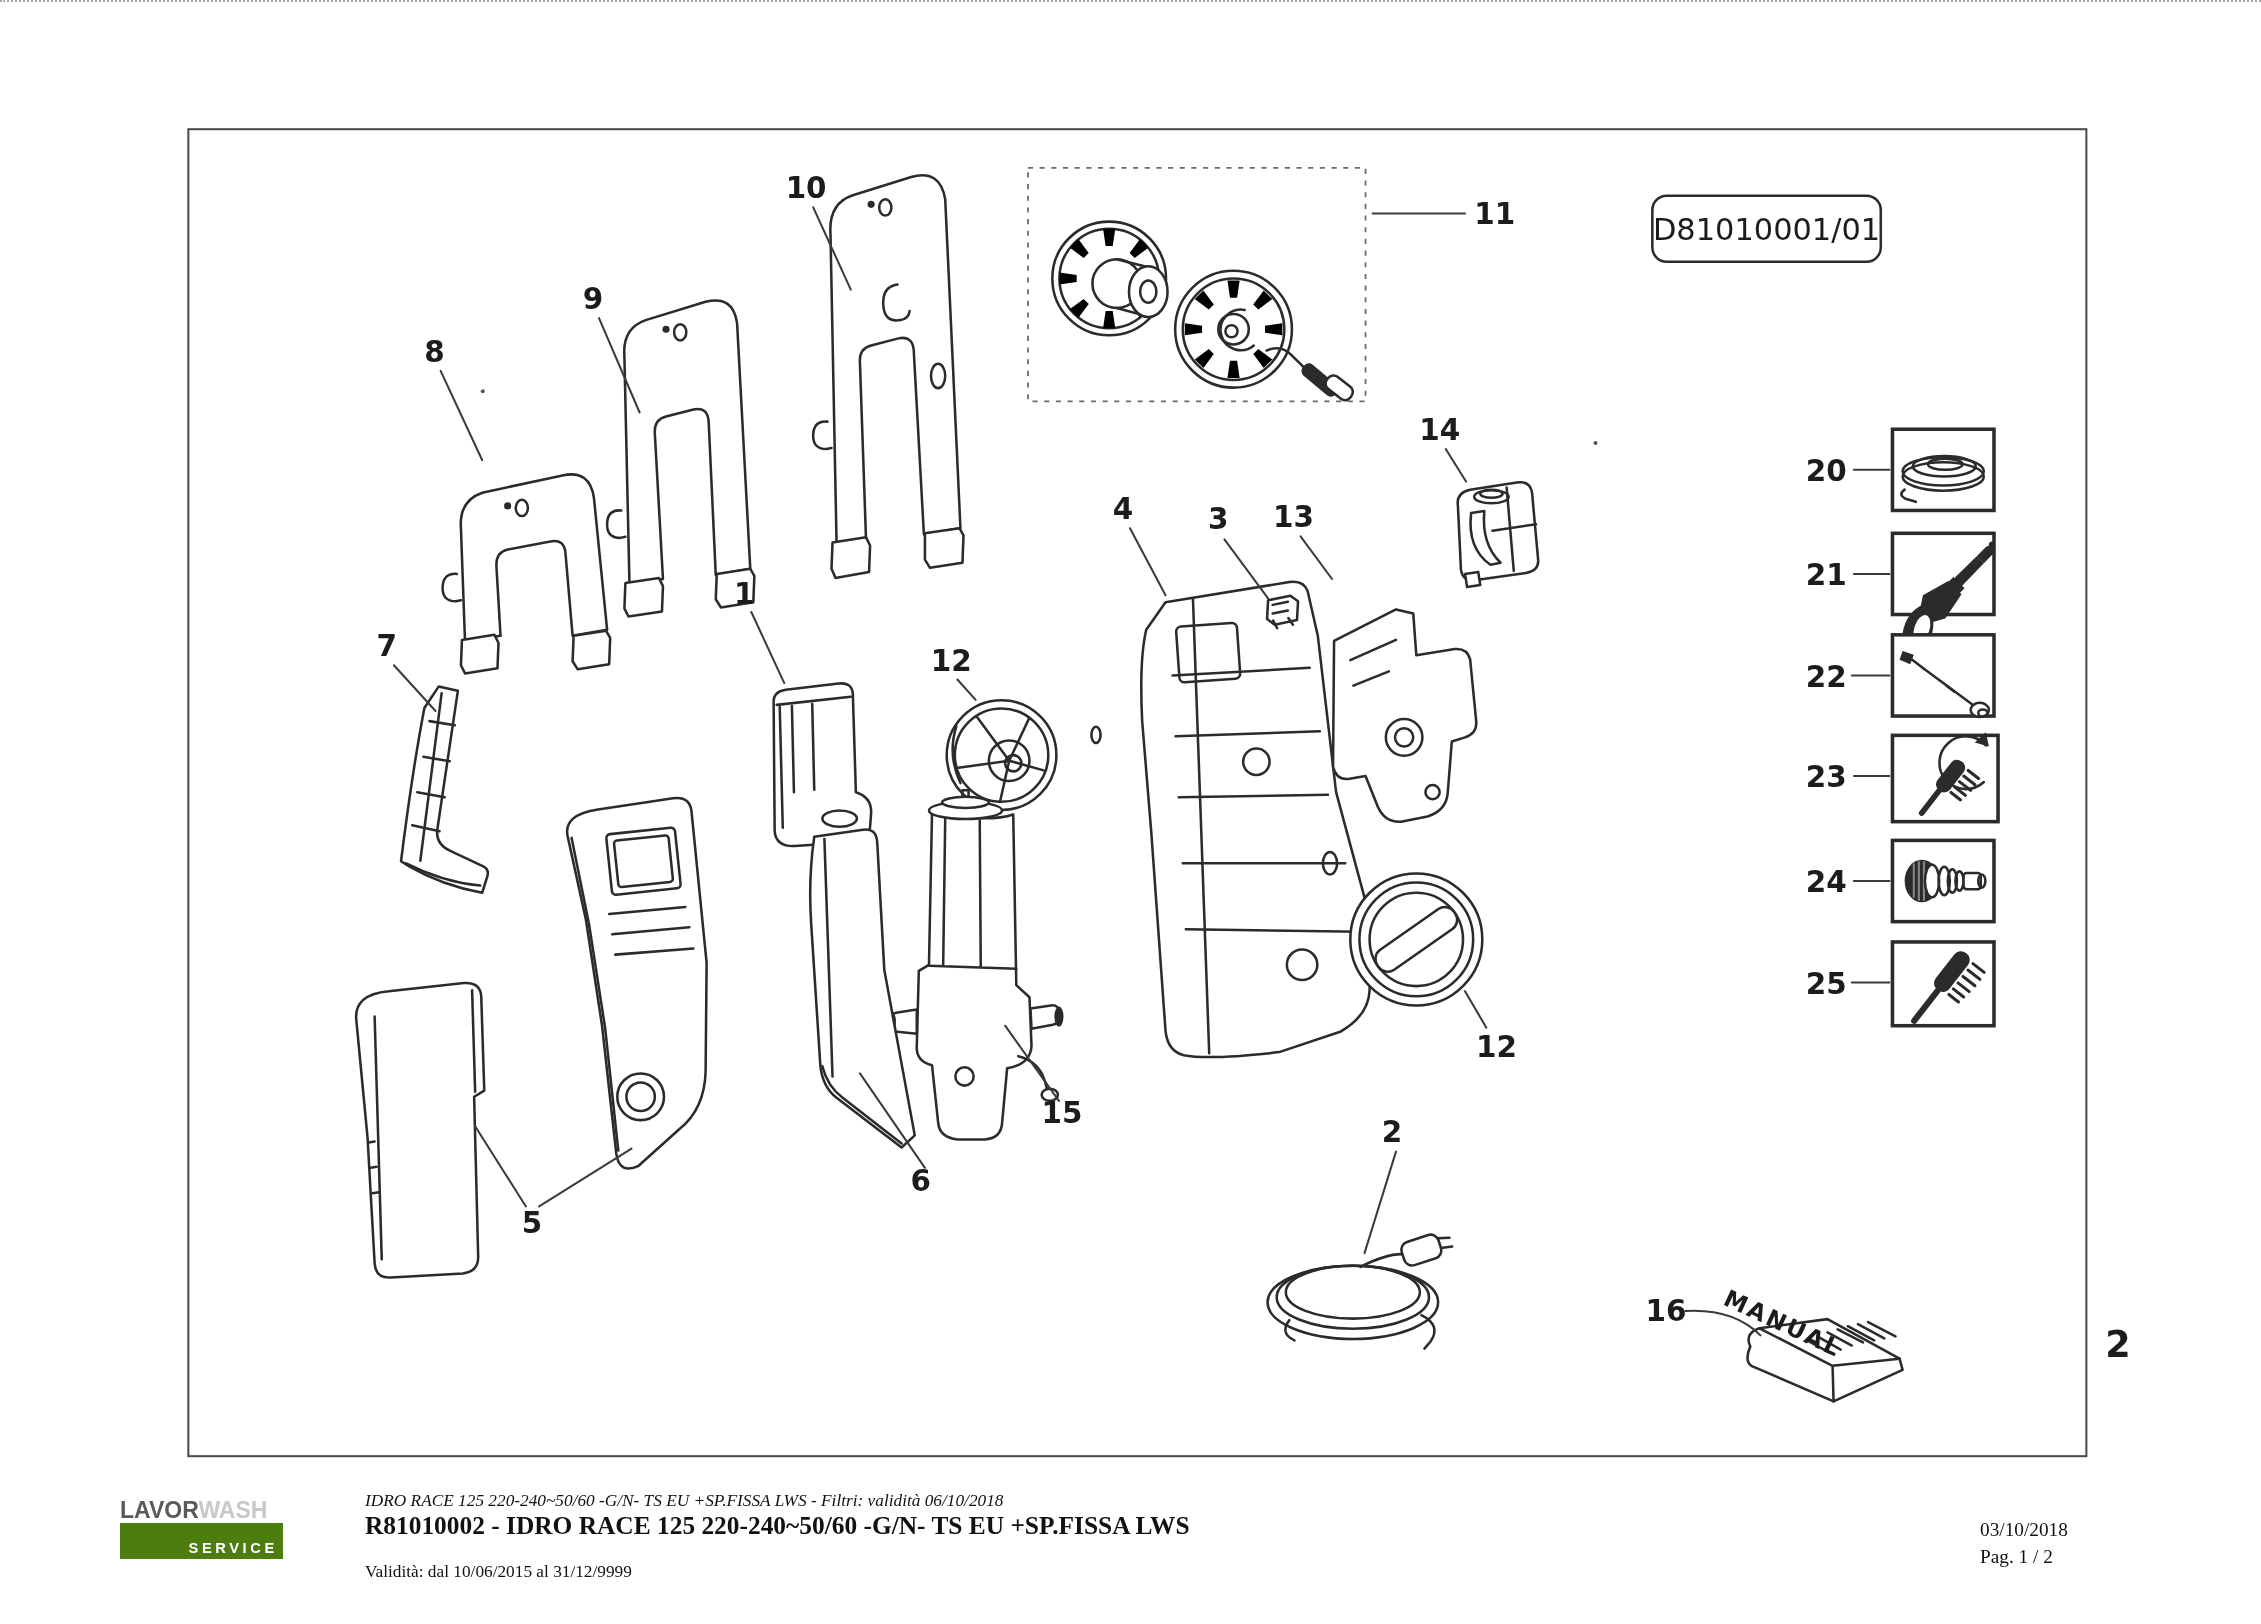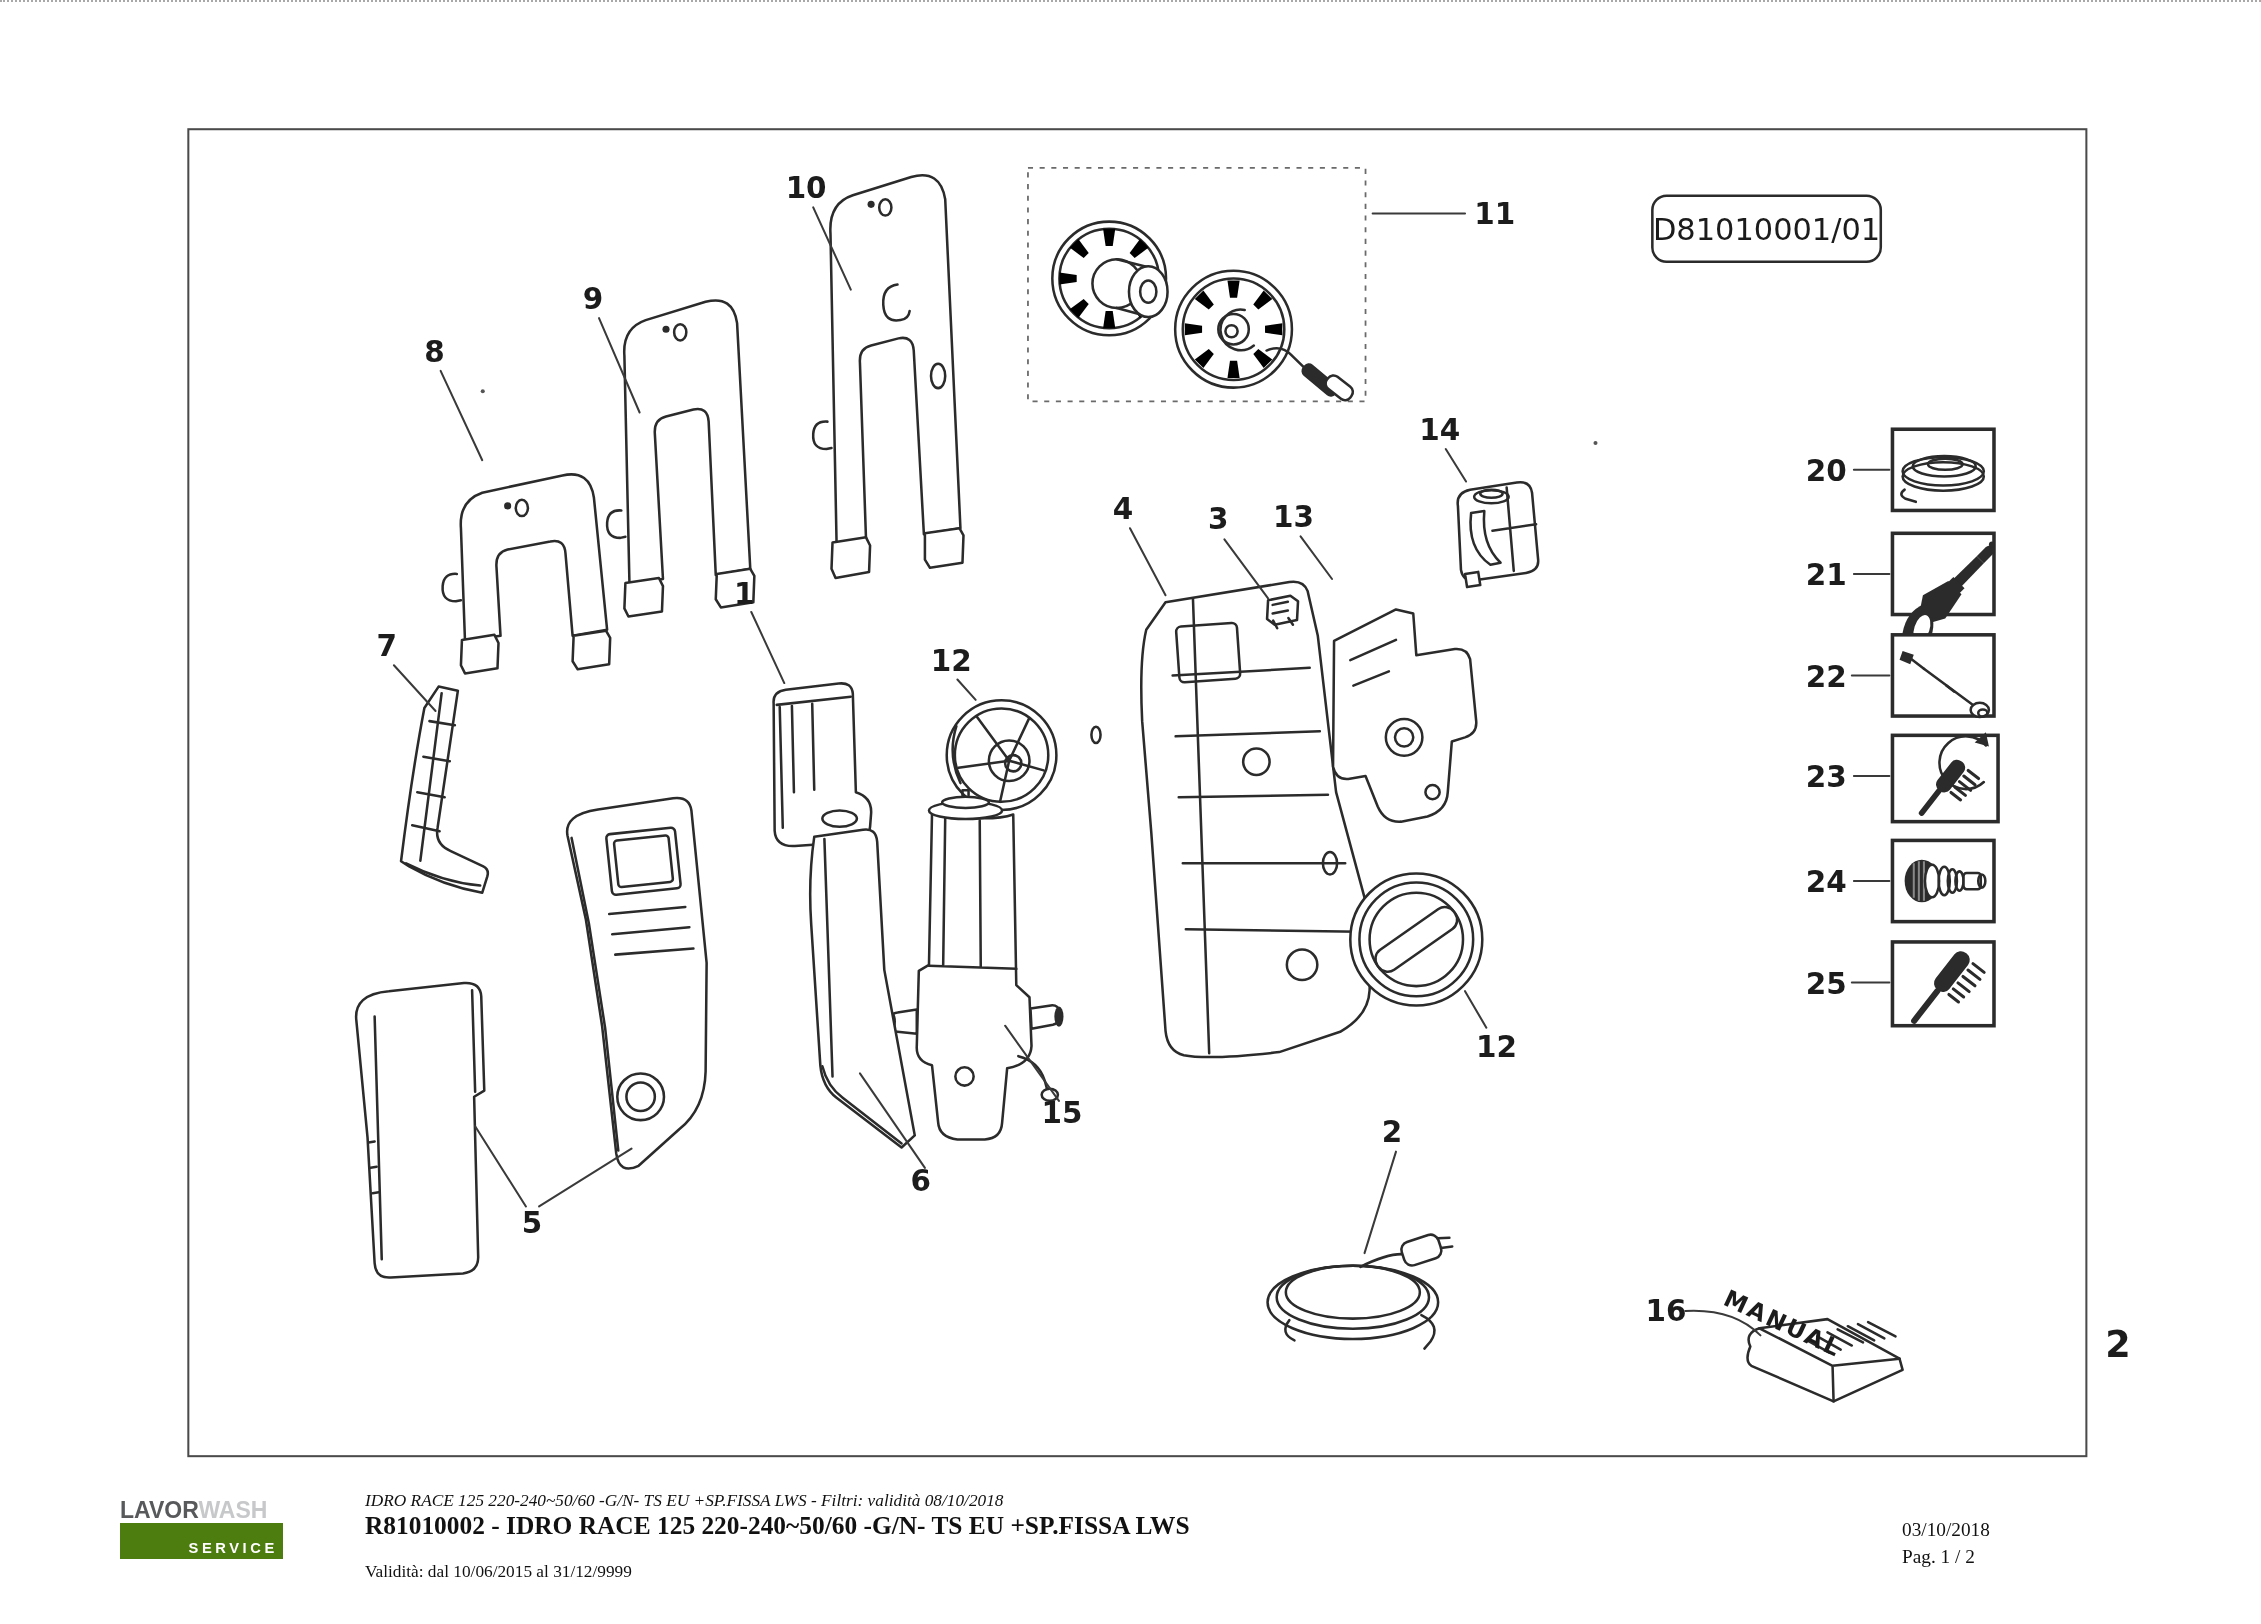--- a/index.html
+++ b/index.html
@@ -27,21 +27,21 @@
   .logo-top{height:22.3px;line-height:22.3px;font-weight:700;font-size:23px;letter-spacing:0px;
             font-family:"Liberation Sans",sans-serif;white-space:nowrap;}
   .logo-top .lp{color:#58595b;} .logo-top .ls{color:#c7c8ca;}
   .logo-band{margin-top:2px;height:36px;background:#4d7c0f;position:relative;}
   .logo-service{position:absolute;right:5.1px;bottom:3px;color:#ffffff;font-weight:700;
                 font-size:14.7px;letter-spacing:3.6px;font-family:"Liberation Sans",sans-serif;}
   .ft{position:absolute;left:365px;top:1491px;width:1472px;color:#111;}
   .ft-italic{font:italic 400 17.3px "Liberation Serif",serif;}
   .ft-bold{font:700 25.4px "Liberation Serif",serif;margin-top:0;}
   .ft-val{font:400 17.3px "Liberation Serif",serif;margin-top:22px;}
-  .ft-right{position:absolute;left:1902px;top:1519px;color:#111;font:400 19.3px "Liberation Serif",serif;}
+  .ft-right{position:absolute;left:1980px;top:1519px;color:#111;font:400 19.3px "Liberation Serif",serif;}
   .ft-right div+div{margin-top:5.1px;}
 </style>
 </head>
 <body>
 
 <div class="page">
 
 <svg width="2261" height="1625" viewBox="0 0 4454 3200" xmlns="http://www.w3.org/2000/svg">
   <defs>
     <path id="slotA" d="M2173,450 h24 l-5,34 h-14 Z"></path>
@@ -387,21 +387,21 @@
 <div class="logo">
   <div class="logo-top">
     <span class="lp">LAVOR</span><span class="ls">WASH</span>
   </div>
   <div class="logo-band">
     <span class="logo-service">SERVICE</span>
   </div>
 </div>
 
 <div class="ft">
-  <div class="ft-italic">IDRO RACE 125 220-240~50/60 -G/N- TS EU +SP.FISSA LWS - Filtri: validità 08/10/2018</div>
+  <div class="ft-italic">IDRO RACE 125 220-240~50/60 -G/N- TS EU +SP.FISSA LWS - Filtri: validità 06/10/2018</div>
   <div class="ft-bold">R81010002 - IDRO RACE 125 220-240~50/60 -G/N- TS EU +SP.FISSA LWS</div>
   <div class="ft-val">Validità: dal 10/06/2015 al 31/12/9999</div>
 </div>
 
 <div class="ft-right">
   <div>03/10/2018</div>
   <div>Pag. 1 / 2</div>
 </div>
 
 </div>

